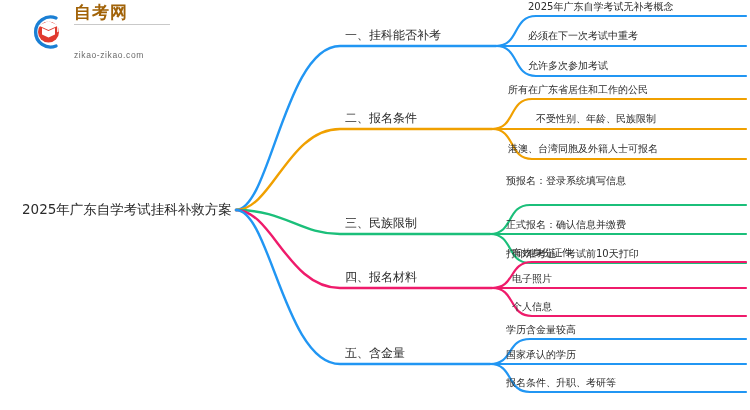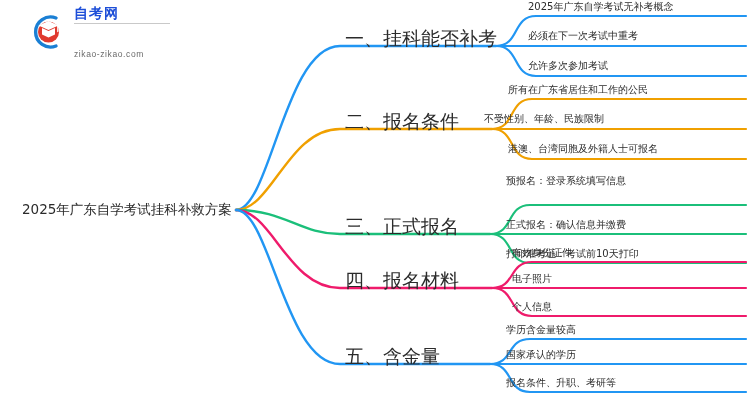--- a/index.html
+++ b/index.html
@@ -33,23 +33,23 @@
     position: relative;
     flex: 0 0 auto;
   }
   #logo-text {
     display: flex;
     flex-direction: column;
     justify-content: center;
     line-height: 1;
   }
   #logo-cn {
-    font-size: 14px;
+    font-size: 17px;
     font-weight: bold;
-    color: #1d4ed8;
+    color: #a16207;
     letter-spacing: 1px;
     font-family: "DejaVu Sans", "Liberation Sans", sans-serif;
   }
   #logo-divider {
     width: 96px;
     height: 1px;
     background: #c9c9c9;
     margin: 3px 0 2px 0;
   }
   #logo-url {
@@ -76,21 +76,21 @@
     white-space: nowrap;
     color: #2b2b2b;
     font-family: "DejaVu Sans", "Liberation Sans", sans-serif;
   }
   #root-label {
     font-size: 13.5px;
     left: 22px;
     top: 203px;
   }
   .branch-label {
-    font-size: 19px;
+    font-size: 12px;
   }
   .leaf-label {
     font-size: 10px;
   }
 </style>
 </head>
 <body>
 
 <div id="logo">
   <div id="logo-mark">
@@ -140,24 +140,24 @@
 
 <div class="node-label" id="root-label">2025年广东自学考试挂科补救方案</div>
 
 <div class="node-label branch-label" style="left:345px; top:29px;">一、挂科能否补考</div>
 <div class="node-label leaf-label" style="left:528px; top:2px;">2025年广东自学考试无补考概念</div>
 <div class="node-label leaf-label" style="left:528px; top:31px;">必须在下一次考试中重考</div>
 <div class="node-label leaf-label" style="left:528px; top:61px;">允许多次参加考试</div>
 
 <div class="node-label branch-label" style="left:345px; top:112px;">二、报名条件</div>
 <div class="node-label leaf-label" style="left:508px; top:85px;text-align:right;">所有在广东省居住和工作的公民</div>
-<div class="node-label leaf-label" style="left:484px; top:114px;">不受性别、年龄、民族限制</div>
+<div class="node-label leaf-label" style="left:536px; top:114px;">不受性别、年龄、民族限制</div>
 <div class="node-label leaf-label" style="left:508px; top:144px;">港澳、台湾同胞及外籍人士可报名</div>
 
-<div class="node-label branch-label" style="left:345px; top:217px;">三、正式报名</div>
+<div class="node-label branch-label" style="left:345px; top:217px;">三、民族限制</div>
 <div class="node-label leaf-label" style="left:506px; top:176px;">预报名：登录系统填写信息</div>
 <div class="node-label leaf-label" style="left:506px; top:220px;">正式报名：确认信息并缴费</div>
 <div class="node-label leaf-label" style="left:506px; top:249px;">打印准考证：考试前10天打印</div>
 
 <div class="node-label branch-label" style="left:345px; top:271px;">四、报名材料</div>
 <div class="node-label leaf-label" style="left:512px; top:248px;">有效身份证件</div>
 <div class="node-label leaf-label" style="left:512px; top:274px;">电子照片</div>
 <div class="node-label leaf-label" style="left:512px; top:302px;">个人信息</div>
 
 <div class="node-label branch-label" style="left:345px; top:347px;">五、含金量</div>

